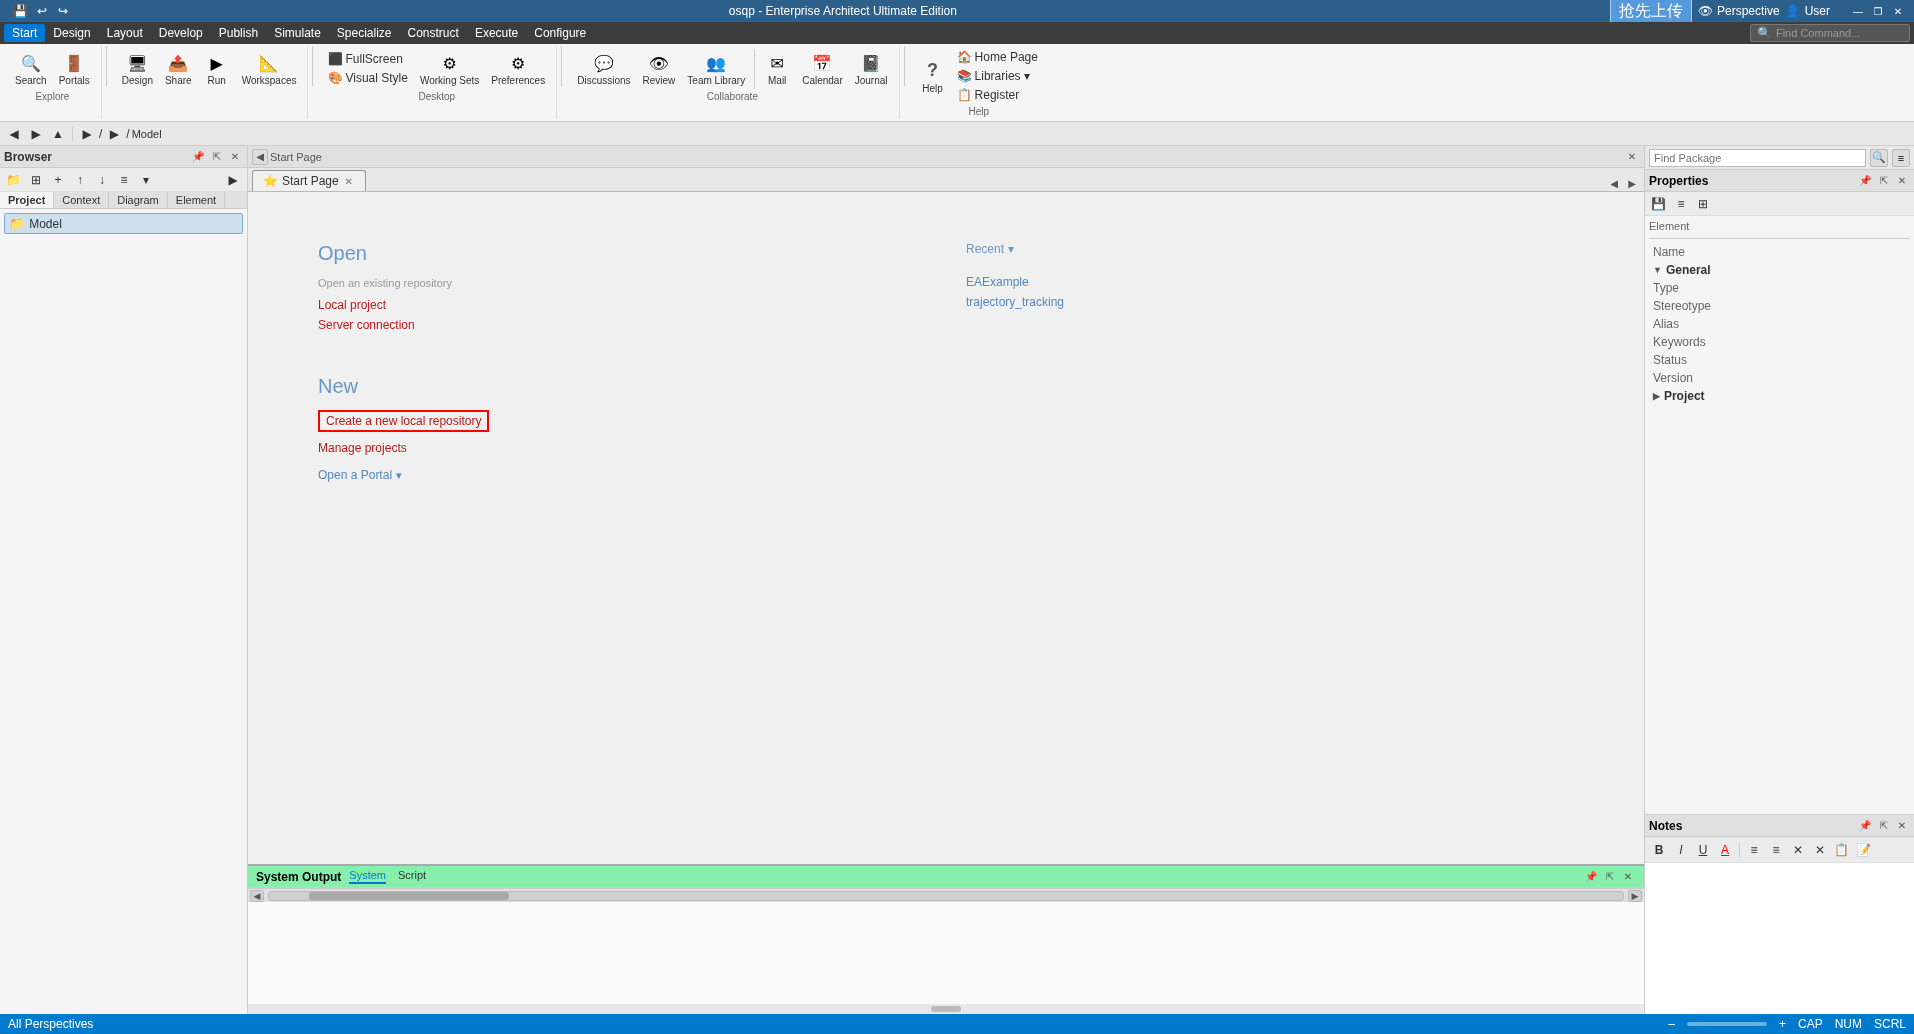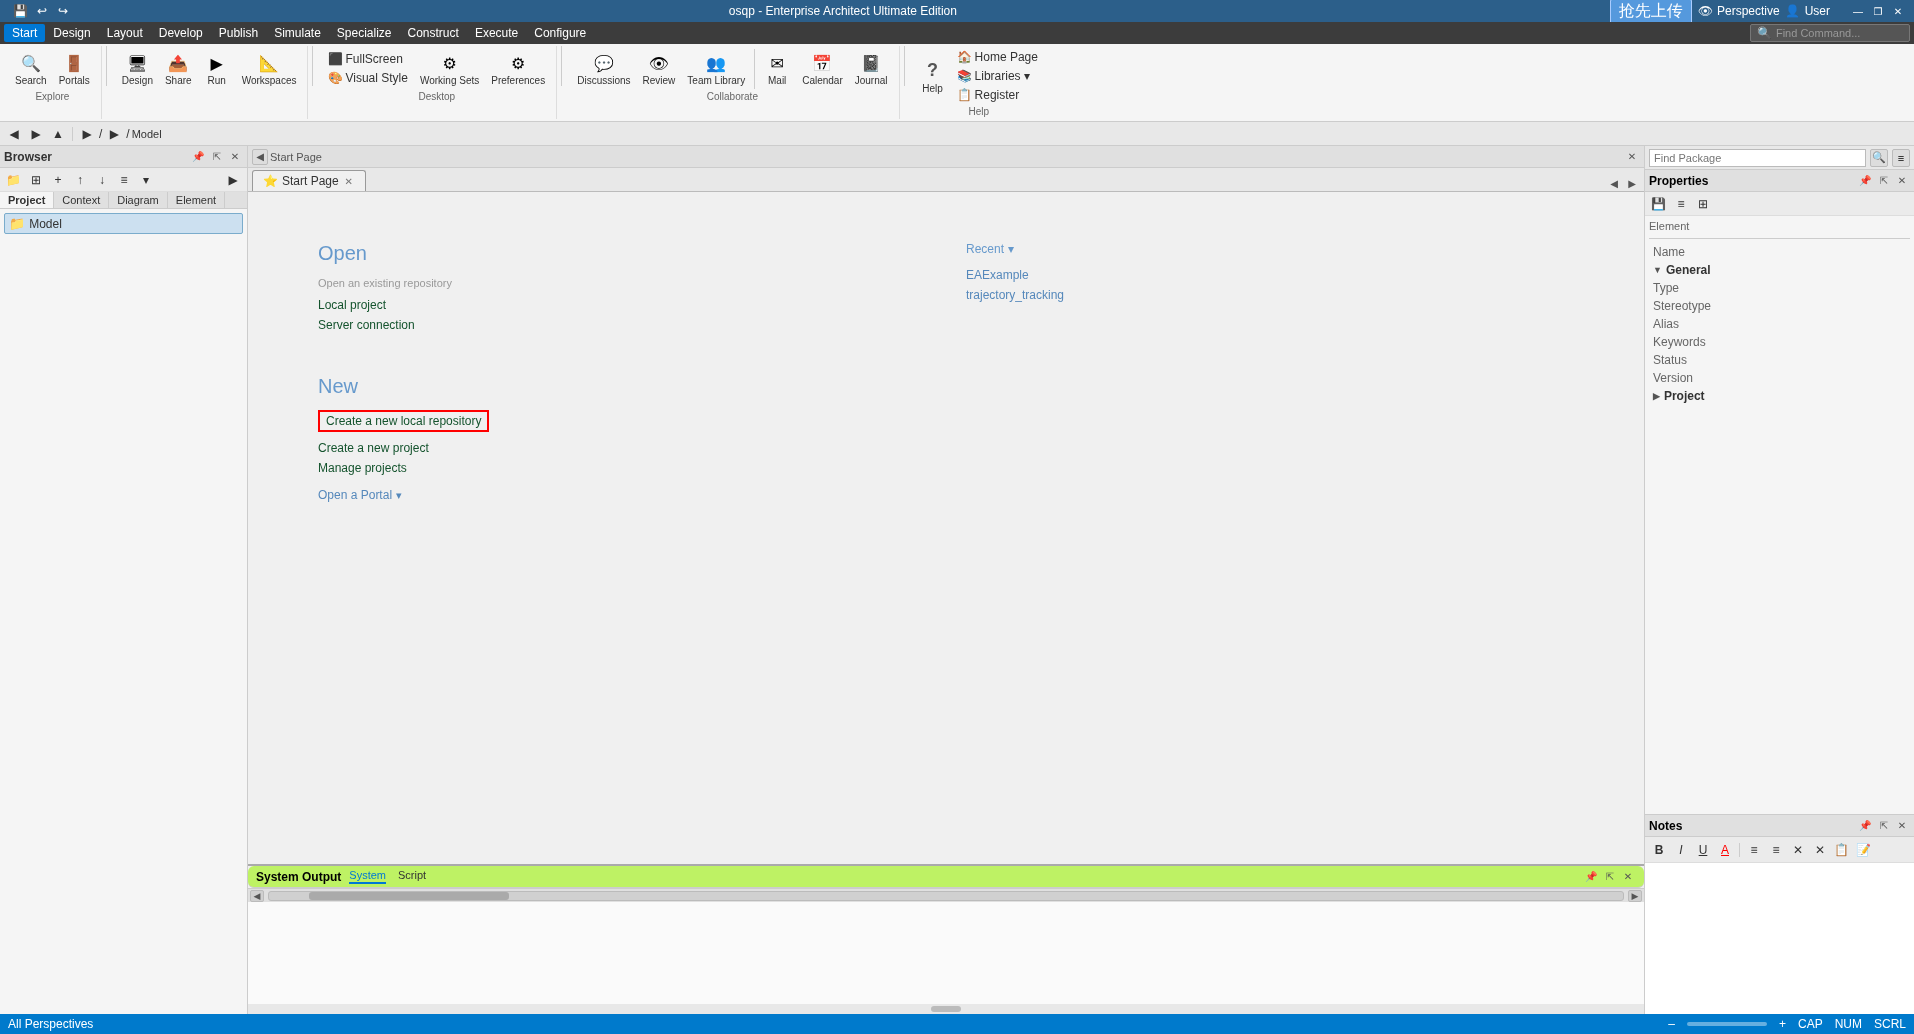--- a/index.html
+++ b/index.html
@@ -300,21 +300,21 @@
     }
     .start-section { padding: 10px; }
     .start-section-title {
       color: #6699cc;
       font-size: 20px;
       margin-bottom: 12px;
       font-weight: normal;
     }
     .start-link {
       display: block;
-      color: #14532d;
+      color: #b91c1c;
       font-size: 12px;
       text-decoration: none;
       padding: 3px 0;
       cursor: pointer;
     }
     .start-sub-label {
       color: #999;
       font-size: 11px;
       margin-bottom: 6px;
       margin-top: 4px;
@@ -325,21 +325,21 @@
       font-size: 12px;
       padding: 3px 0;
       cursor: pointer;
     }
     .recent-header {
       display: flex;
       align-items: flex-start;
       gap: 4px;
       color: #6699cc;
       font-size: 20px;
-      margin-bottom: 9px;
+      margin-bottom: 16px;
       font-weight: normal;
     }
     .recent-dropdown {
       font-size: 12px;
       cursor: pointer;
       color: #6699cc;
     }
     .open-portal-row {
       display: flex;
       align-items: center;
@@ -360,27 +360,26 @@
     
     .system-output {
       height: 150px;
       background: #f0f0f0;
       border-top: 2px solid #aaa;
       display: flex;
       flex-direction: column;
     }
     .system-output-header {
       height: 22px;
-      background: #bef264;
+      background: #86efac;
       border-bottom: 1px solid #ccc;
       display: flex;
       align-items: center;
       padding: 0 8px;
       justify-content: space-between;
-      border-radius: 6px;
     }
     .output-title { font-size: 12px; font-weight: bold; }
     .output-tabs {
       display: flex;
       gap: 12px;
       margin-left: 8px;
     }
     .output-tab {
       font-size: 11px;
       cursor: pointer;
@@ -857,21 +856,20 @@
             <div class="start-sub-label">Open an existing repository</div>
             <a class="start-link">Local project</a>
             <a class="start-link">Server connection</a>
           </div>
 
           <div class="start-section" style="margin-top:20px;">
             <div class="start-section-title">New</div>
             <div style="margin-bottom:6px;">
               <a class="start-link red-border">Create a new local repository</a>
             </div>
-            <a class="start-link">Create a new project</a>
             <a class="start-link">Manage projects</a>
 
             <div class="open-portal-row">
               <a class="portal-link">Open a Portal</a>
               <span class="portal-arrow">▾</span>
             </div>
           </div>
         </div>
 
         <div>

